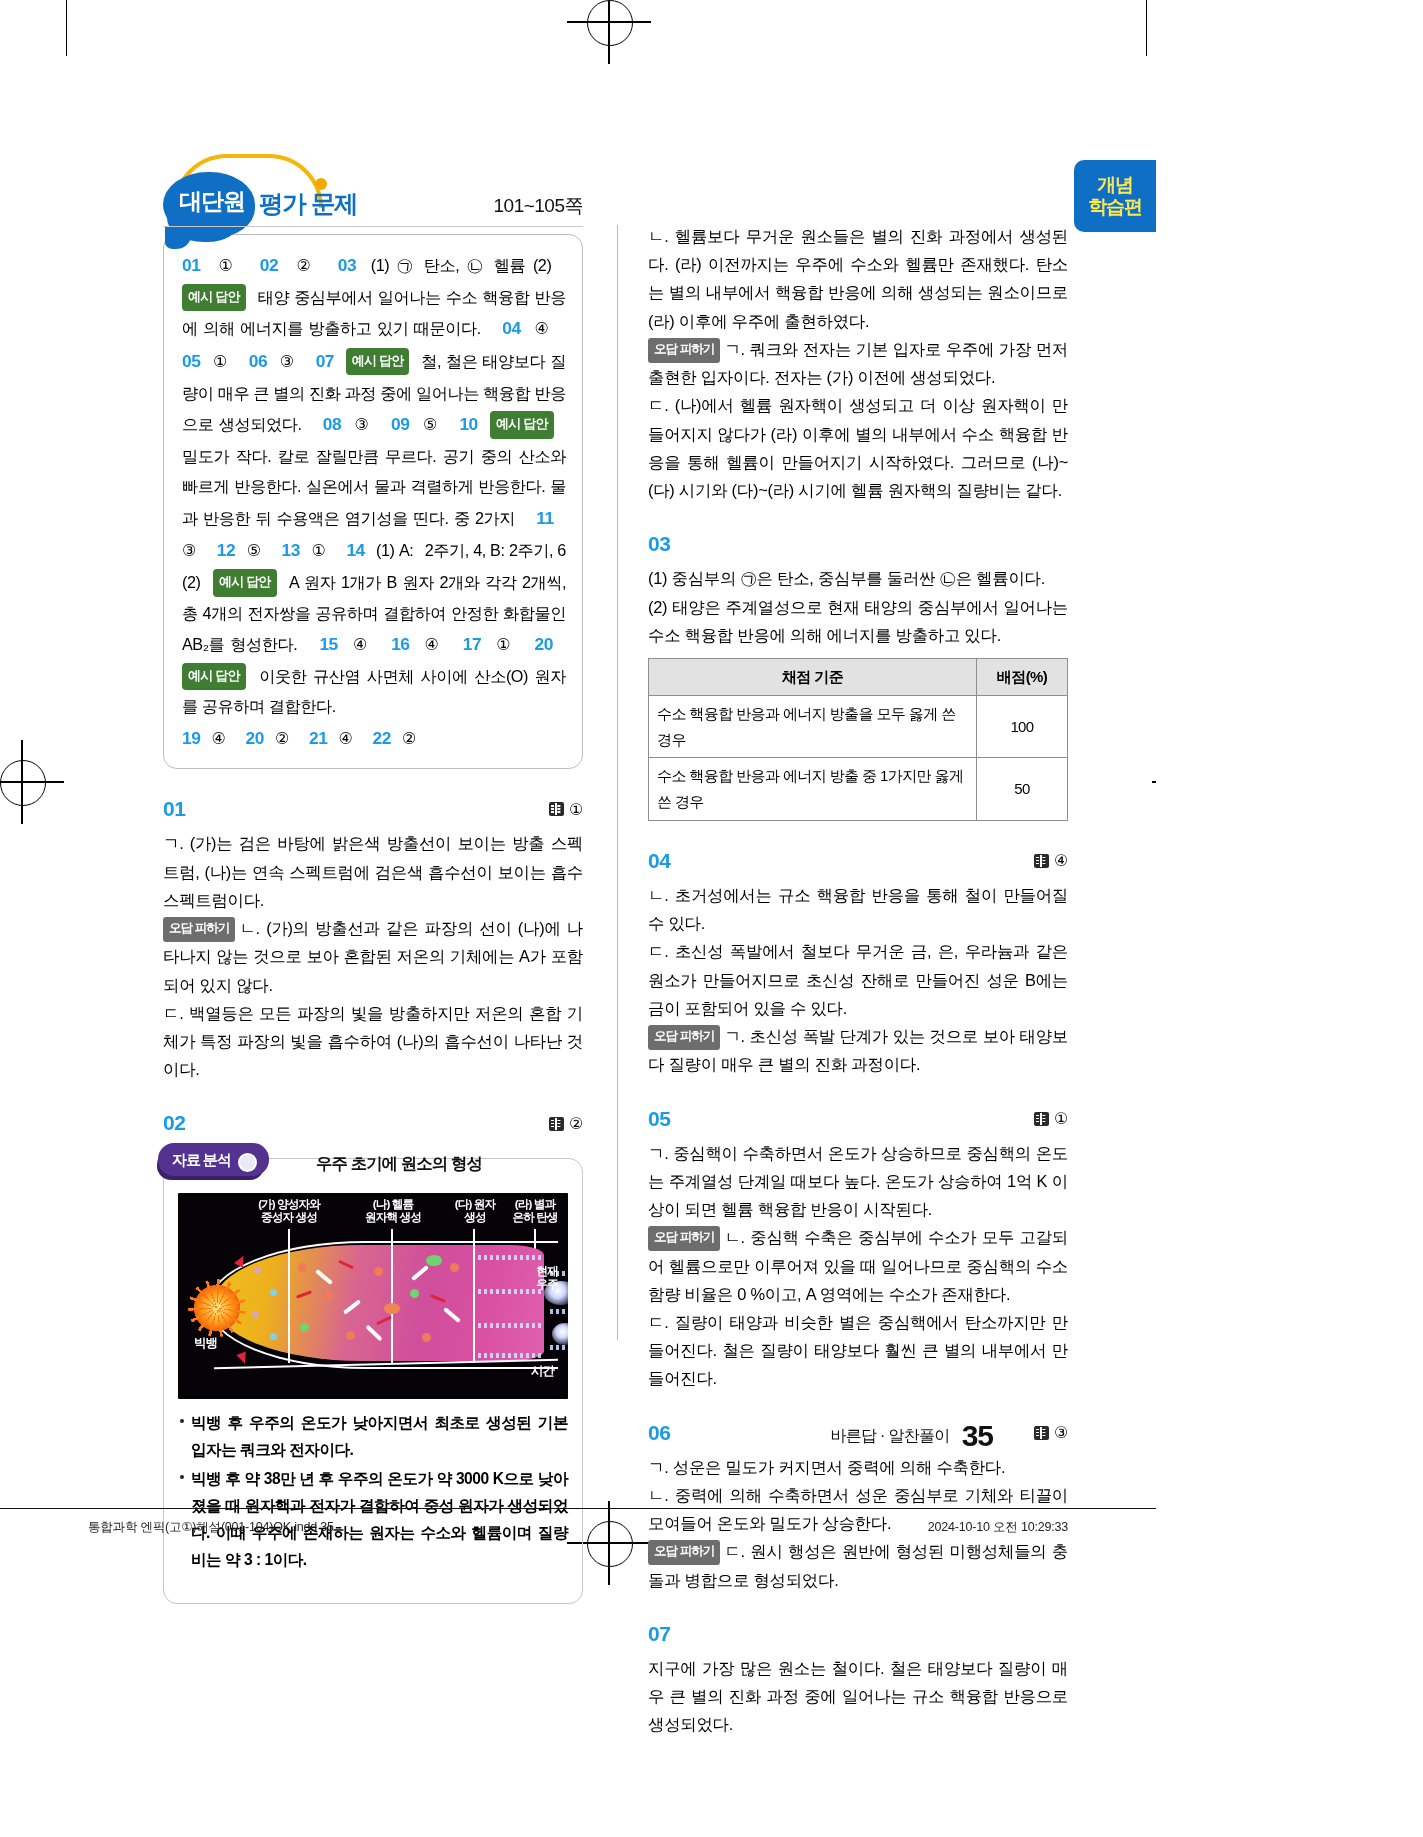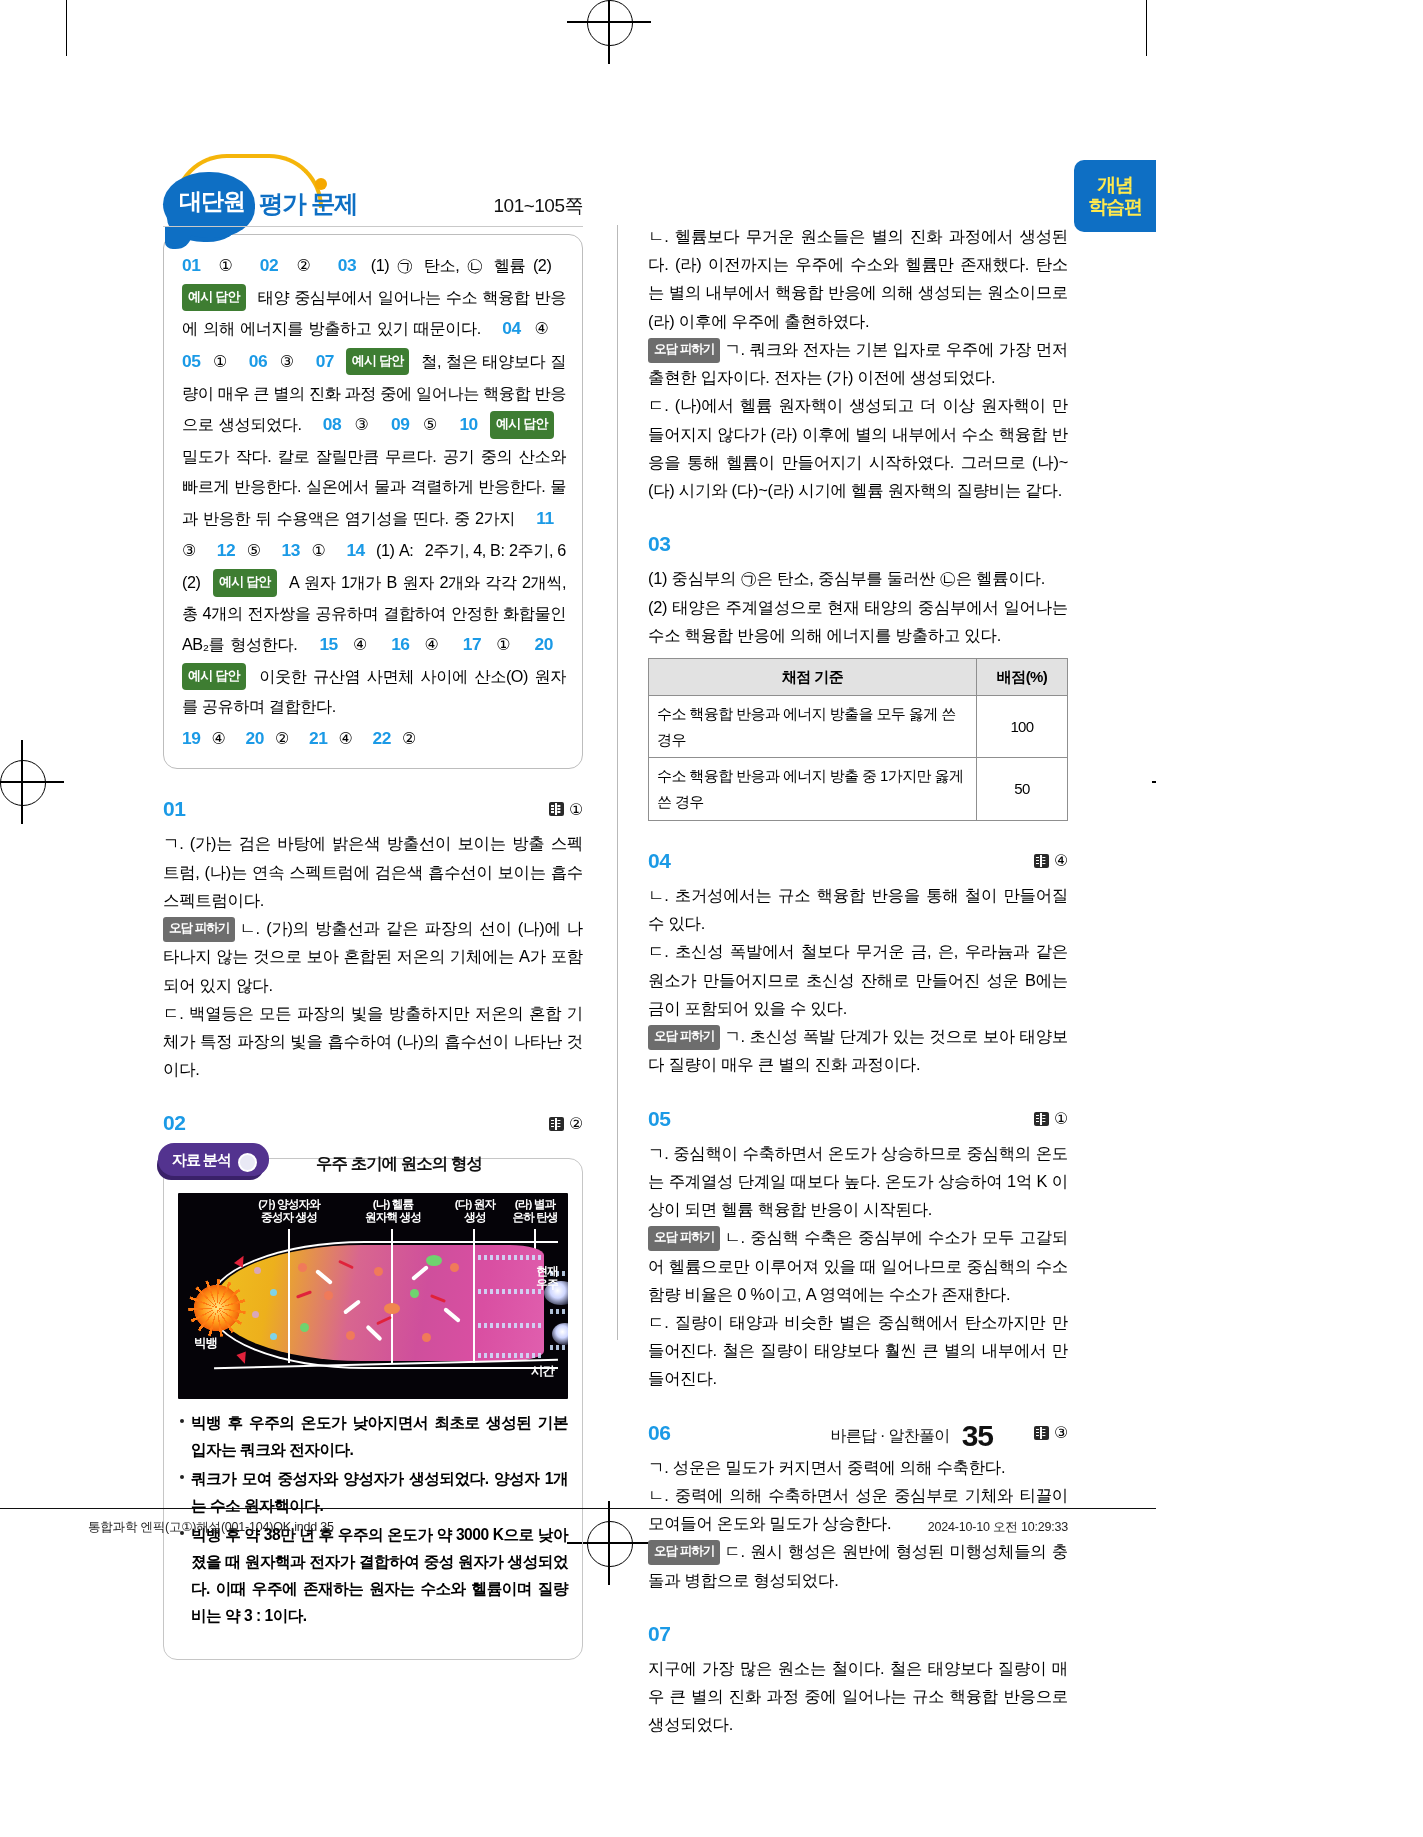--- a/index.html
+++ b/index.html
@@ -469,21 +469,20 @@
           <div class="galaxy" style="left:374px;top:130px;width:26px;height:22px;"></div>
 
           <div class="fig-now" style="white-space:pre-line;">현재
 우주</div>
           <div class="fig-time-line"></div>
           <div class="fig-time">시간</div>
         </div>
 
         <ul class="bullets">
           <li>빅뱅 후 우주의 온도가 낮아지면서 최초로 생성된 기본 입자는 쿼크와 전자이다.</li>
-          <li>쿼크가 모여 중성자와 양성자가 생성되었다. 양성자 1개는 수소 원자핵이다.</li>
           <li>빅뱅 후 약 38만 년 후 우주의 온도가 약 3000 K으로 낮아졌을 때 원자핵과 전자가 결합하여 중성 원자가 생성되었다. 이때 우주에 존재하는 원자는 수소와 헬륨이며 질량비는 약 3 : 1이다.</li>
         </ul>
       </div>
     </div>
   </div>
 
   <div class="col" id="col-right">
 
     <p class="ptext" style="margin-top:72px;">ㄴ. 헬륨보다 무거운 원소들은 별의 진화 과정에서 생성된다. (라) 이전까지는 우주에 수소와 헬륨만 존재했다. 탄소는 별의 내부에서 핵융합 반응에 의해 생성되는 원소이므로 (라) 이후에 우주에 출현하였다.</p>
     <p class="ptext"><span class="badge-gray">오답 피하기</span><span>ㄱ. 쿼크와 전자는 기본 입자로 우주에 가장 먼저 출현한 입자이다. 전자는 (가) 이전에 생성되었다.</span></p>

